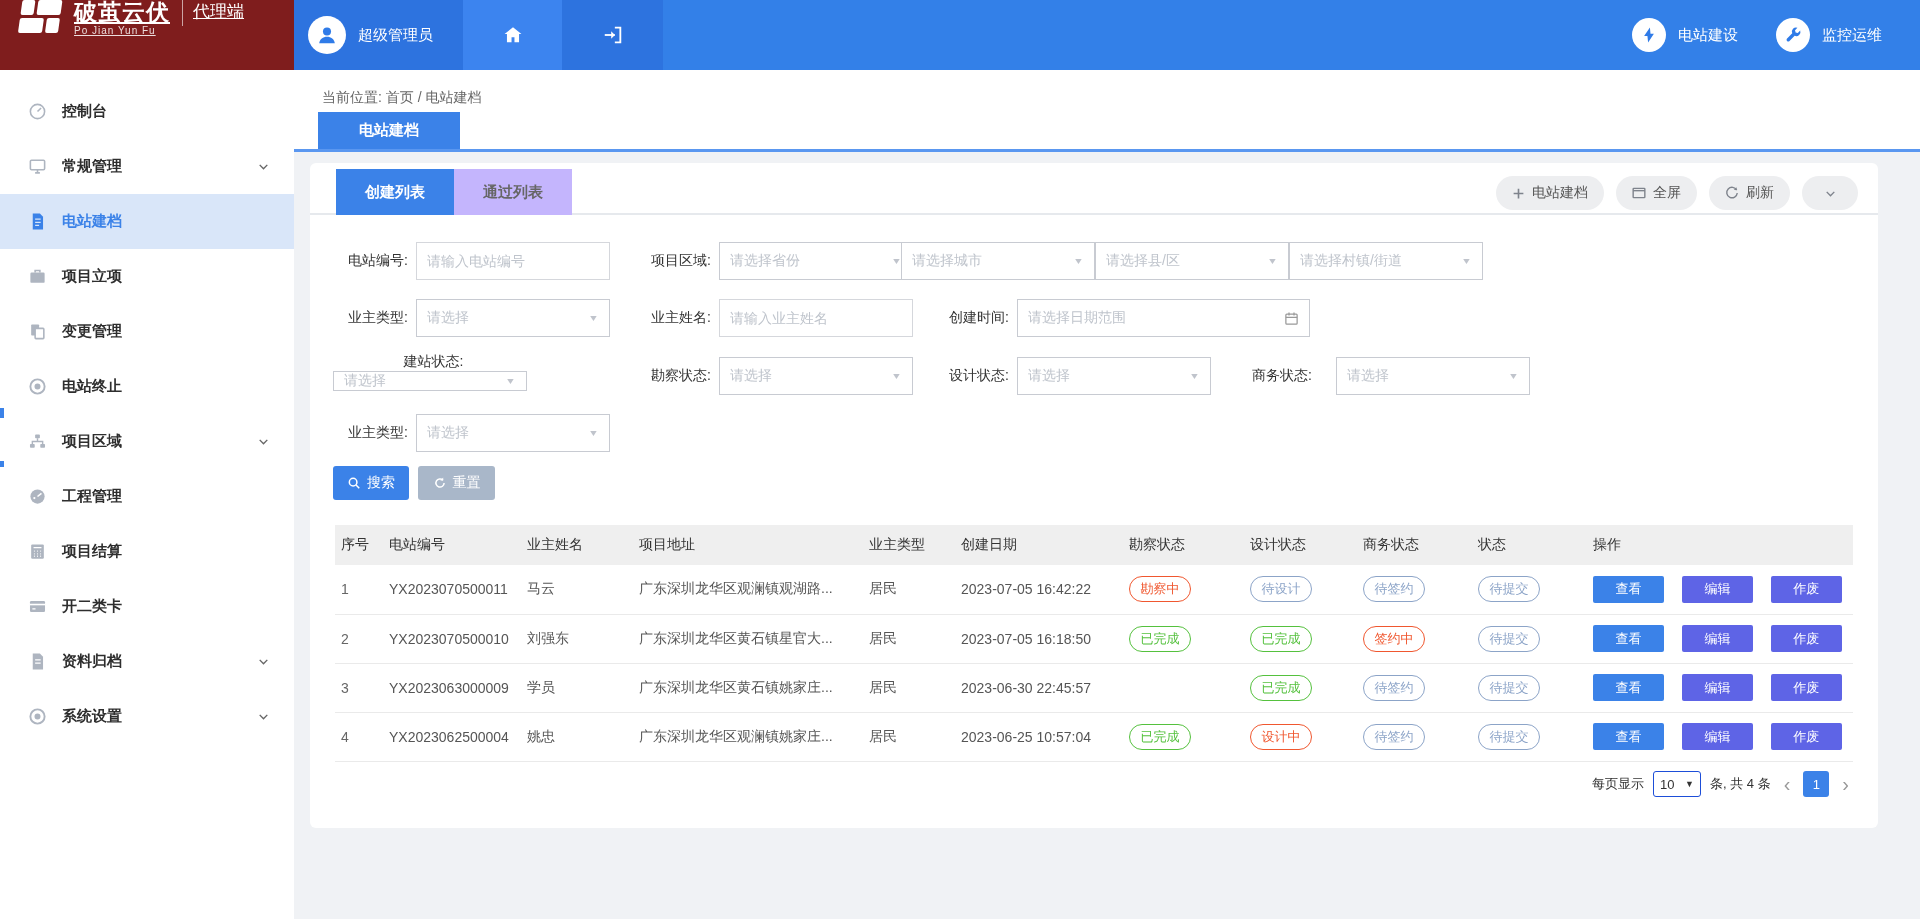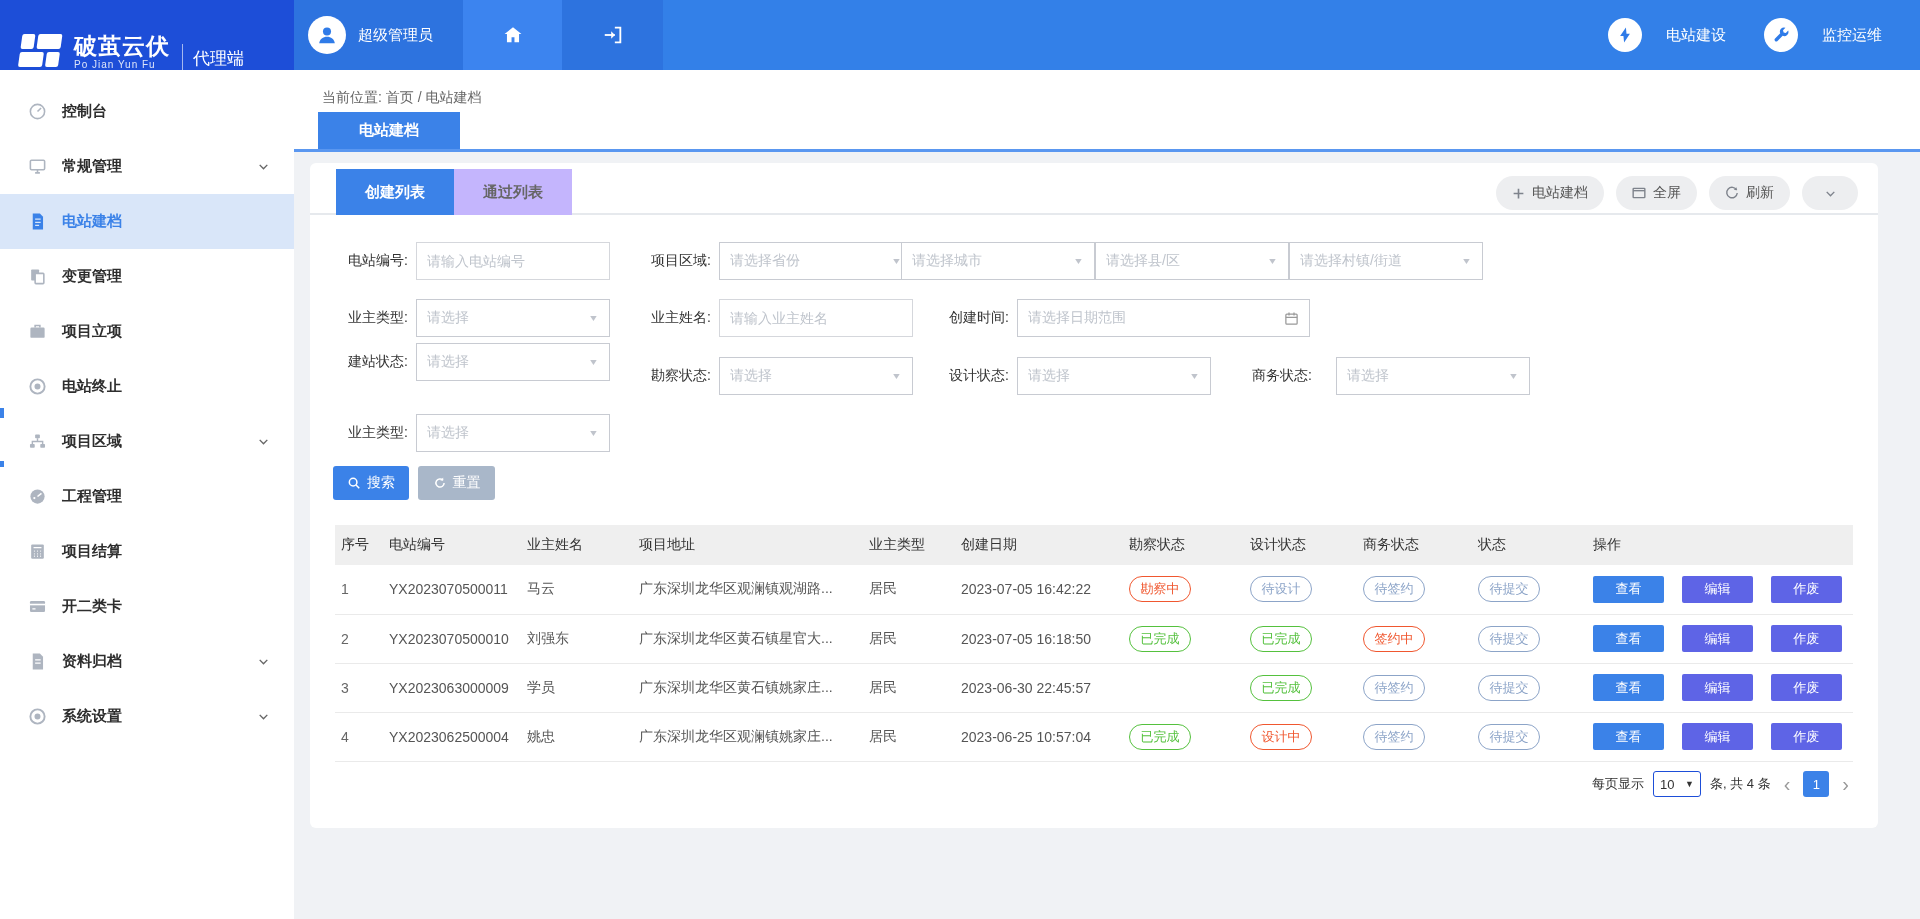--- a/index.html
+++ b/index.html
@@ -1,37 +1,37 @@
 <!DOCTYPE html>
 <html><head>
 <meta charset="utf-8">
 <style>
   * { margin:0; padding:0; box-sizing:border-box; }
   html,body { width:1920px; height:919px; font-family:"Liberation Sans","DejaVu Sans",sans-serif; background:#F0F2F5; overflow:hidden; }
 
   
   .header { display:flex; height:70px; width:100%; background:#3380E8; color:#fff; }
-  .logo-sec { width:294px; background:#1d4ed8; display:flex; align-items:flex-end; padding-left:20px; flex-shrink:0; }
+  .logo-sec { width:294px; background:#7f1d1d; display:flex; align-items:flex-start; padding-left:20px; flex-shrink:0;text-decoration:underline; }
   .logo-mark { width:44px; height:36px; transform:skewX(-8deg); display:flex; flex-direction:column; gap:3px; margin-right:10px; }
   .logo-row { display:flex; gap:3px; }
   .lb { background:#fff; border-radius:2px; height:15px; }
   .lb.s { width:13px; } .lb.l { width:24px; }
   .brand-col { line-height:1.1; }
   .brand-title { font-size:23px; font-weight:bold; letter-spacing:1px; }
   .brand-sub { font-size:10px; opacity:.85; letter-spacing:1px; }
   .logo-divider { width:1px; height:26px; background:rgba(255,255,255,.6); margin:0 10px 0 12px; }
   .portal { font-size:17px; }
   .user-sec { width:169px; background:#2D73DF; display:flex; align-items:center; padding-left:14px; gap:12px; flex-shrink:0; }
   .avatar { width:38px; height:38px; border-radius:50%; background:#fff; display:flex; align-items:center; justify-content:center; flex-shrink:0; }
   .user-name { font-size:15px; }
   .hbtn { width:99px; display:flex; align-items:center; justify-content:center; flex-shrink:0; cursor:pointer; }
   .hbtn.home { background:#3C84EF; }
   .hbtn.logout { background:#2D73DF; width:101px; }
   .hspacer { flex:1; }
-  .hnav { display:flex; align-items:center; gap:24px; margin-right:38px; cursor:pointer; }
+  .hnav { display:flex; align-items:center; gap:12px; margin-right:38px; cursor:pointer; }
   .hnav-circle { width:34px; height:34px; background:#fff; border-radius:50%; display:flex; align-items:center; justify-content:center; }
   .hnav-label { font-size:15px; }
 
   
   .layout { display:flex; height:849px; }
   .sidebar { width:294px; background:#fff; flex-shrink:0; padding-top:14px; position:relative; }
   .side-item { height:55px; display:flex; align-items:center; padding:0 24px 0 27px; cursor:pointer; color:#2E2E2E; }
   .side-item .s-icon { width:20px; height:20px; margin-right:15px; color:#AEB5C0; display:flex; align-items:center; justify-content:center; }
   .side-item .s-label { font-size:15px; font-weight:600; flex:1; }
   .side-item .s-caret { color:#666; display:flex; }
@@ -193,34 +193,34 @@
         <svg width="19" height="19" viewBox="0 0 24 24" fill="currentColor">
             <path d="M6 2h9l4 4v16H6z"></path>
             <path d="M9 9h7M9 13h7M9 17h5" stroke="#D9E6F9" stroke-width="1.6"></path>
           </svg>
       </span>
       <span class="s-label">电站建档</span>
     </div>
     <div class="side-item">
       <span class="s-icon">
         <svg width="19" height="19" viewBox="0 0 24 24" fill="currentColor">
+            <rect x="3" y="7" width="18" height="13" rx="1.5"></rect>
+            <path d="M9 7V4.5h6V7" fill="none" stroke="currentColor" stroke-width="2"></path>
+          </svg>
+      </span>
+      <span class="s-label">项目立项</span>
+    </div>
+    <div class="side-item">
+      <span class="s-icon">
+        <svg width="19" height="19" viewBox="0 0 24 24" fill="currentColor">
             <rect x="4" y="3" width="10" height="14" rx="1"></rect>
             <rect x="9" y="8" width="11" height="13" rx="1" fill="#fff" stroke="currentColor" stroke-width="2"></rect>
           </svg>
       </span>
       <span class="s-label">变更管理</span>
-    </div>
-    <div class="side-item">
-      <span class="s-icon">
-        <svg width="19" height="19" viewBox="0 0 24 24" fill="currentColor">
-            <rect x="3" y="7" width="18" height="13" rx="1.5"></rect>
-            <path d="M9 7V4.5h6V7" fill="none" stroke="currentColor" stroke-width="2"></path>
-          </svg>
-      </span>
-      <span class="s-label">项目立项</span>
     </div>
     <div class="side-item">
       <span class="s-icon">
         <svg width="19" height="19" viewBox="0 0 24 24" fill="none" stroke="currentColor" stroke-width="2.4">
             <circle cx="12" cy="12" r="9"></circle>
             <circle cx="12" cy="12" r="2.6" fill="currentColor"></circle>
           </svg>
       </span>
       <span class="s-label">电站终止</span>
     </div>
@@ -409,21 +409,21 @@
             <span>请选择日期范围</span>
             <span class="cal">
               <svg width="15" height="15" viewBox="0 0 24 24" fill="none" stroke="currentColor" stroke-width="2">
                   <rect x="3" y="5" width="18" height="16" rx="1.5"></rect>
                   <path d="M8 2.5V7M16 2.5V7M3 10h18"></path>
                 </svg>
             </span>
           </span>
         </div>
 
-        <div class="fg" style="left:23px;top:180px;">
+        <div class="fg" style="left:23px;top:190px;flex-direction:column;">
           <span class="f-label">建站状态:</span>
           <span class="f-select">
               <span>请选择</span>
               <span class="caret">▼</span>
             </span>
         </div>
         <div class="fg" style="left:326px;top:194px;">
           <span class="f-label">勘察状态:</span>
           <span class="f-select">
               <span>请选择</span>

